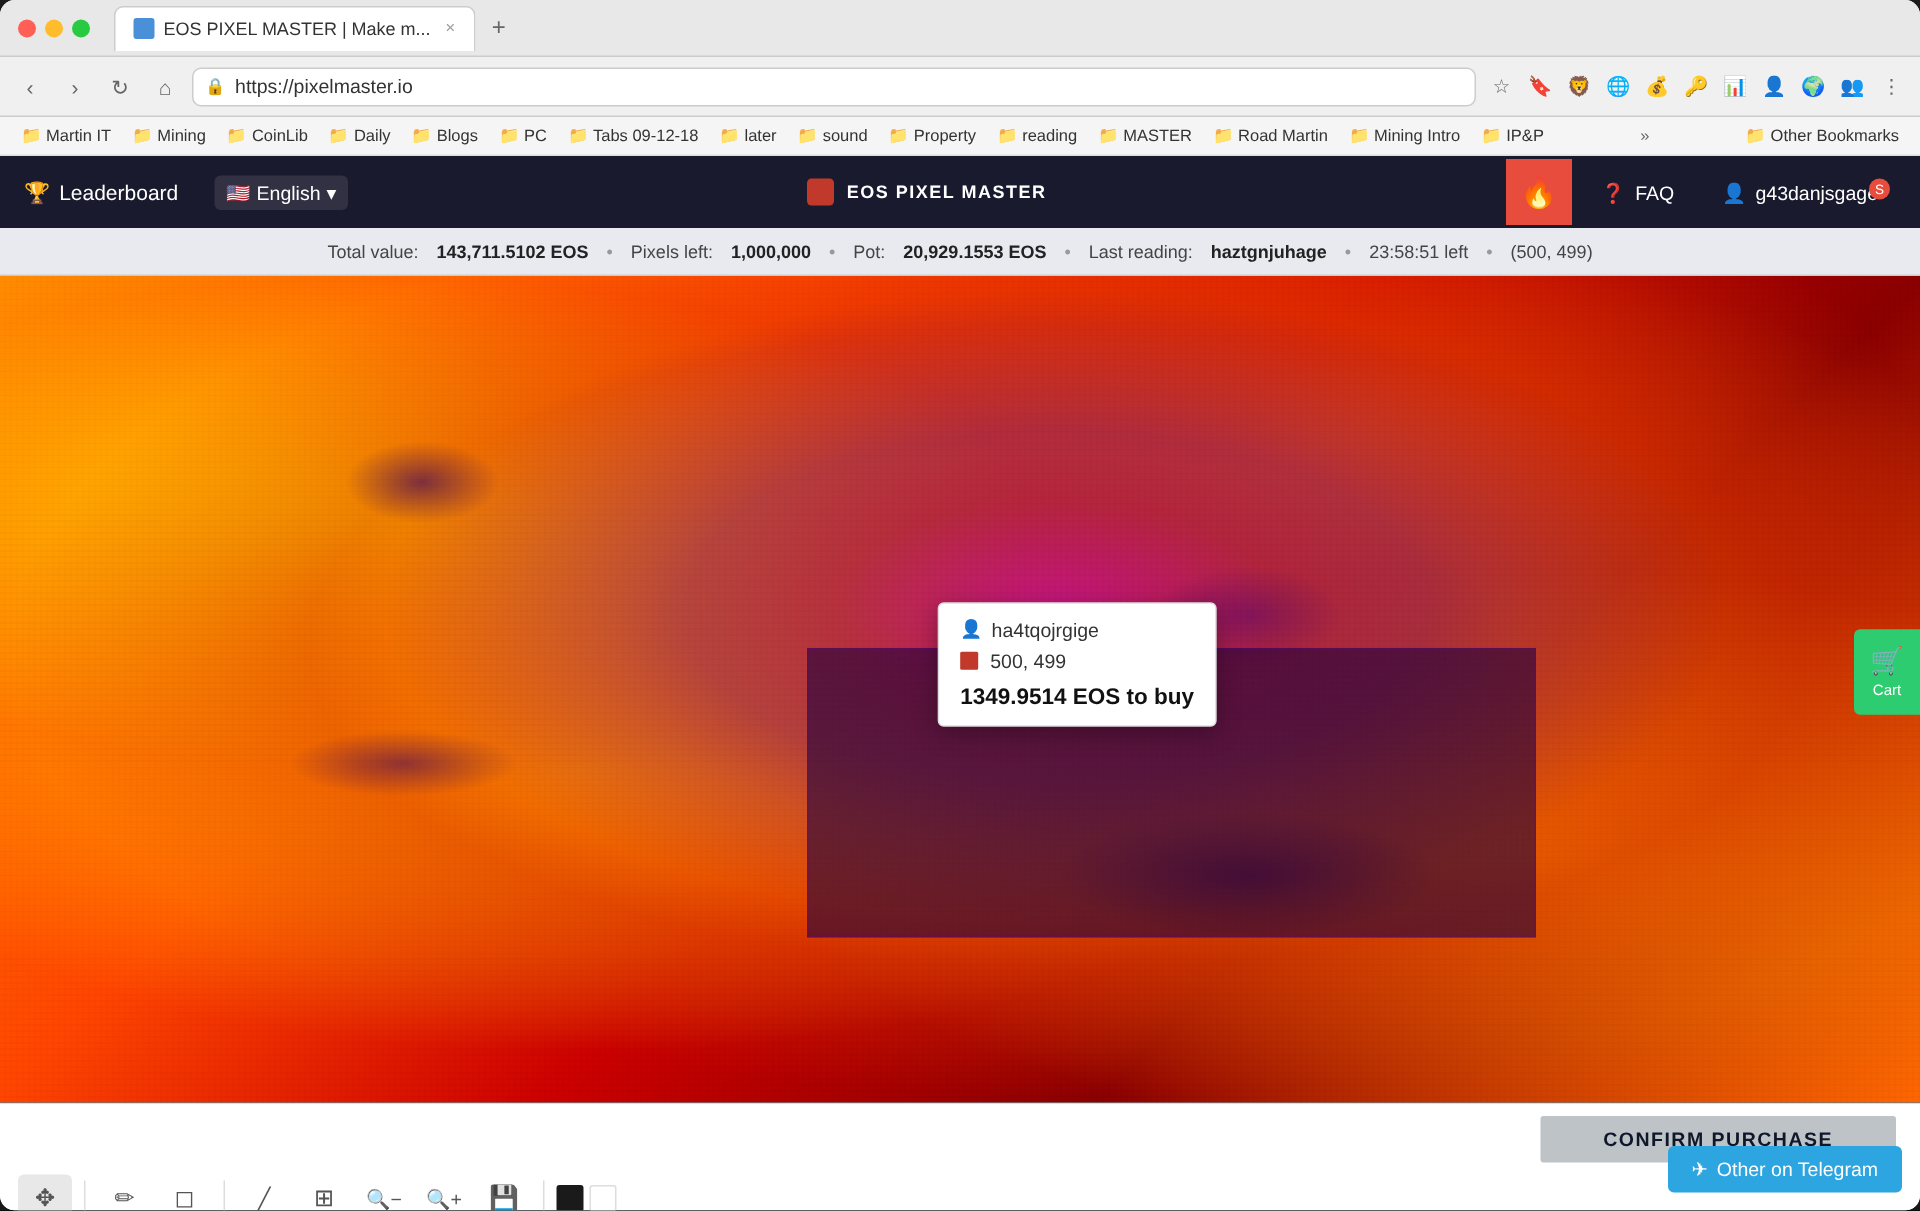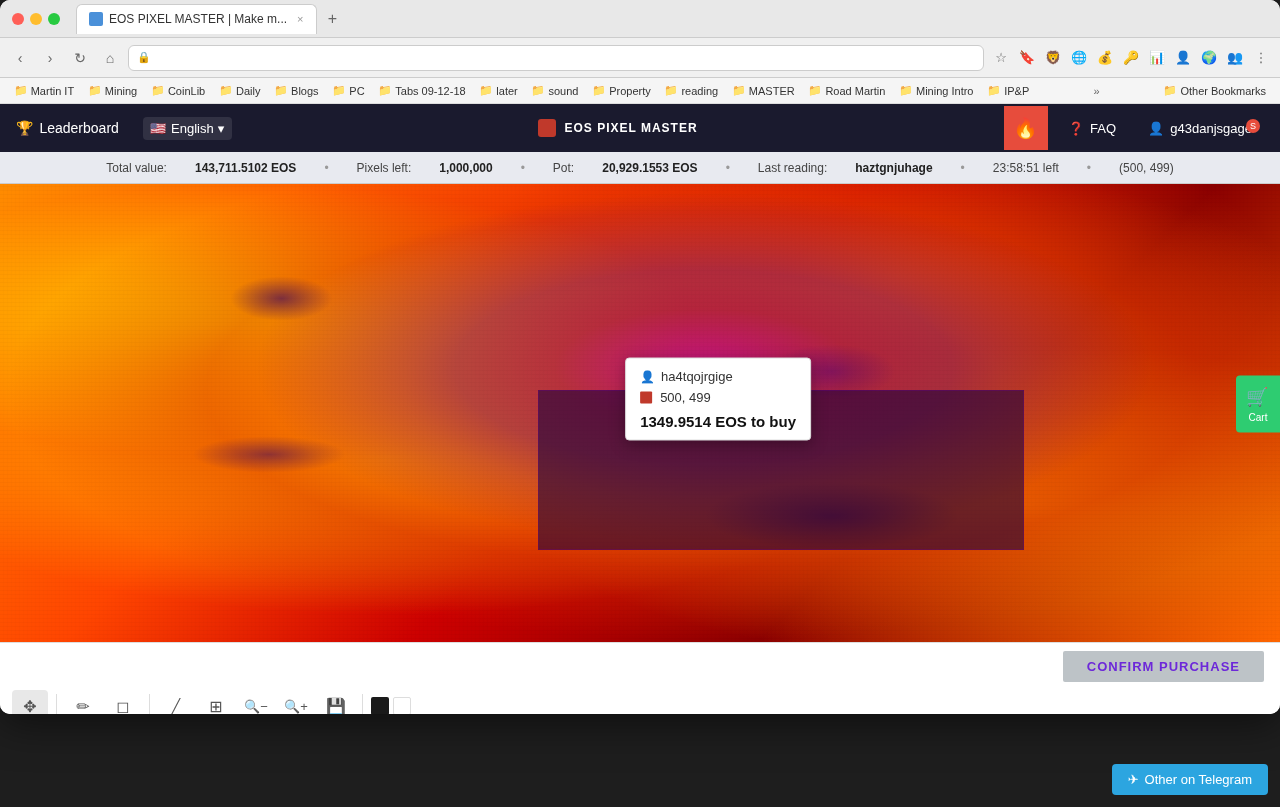--- a/index.html
+++ b/index.html
@@ -1,19 +1,19 @@
 <!DOCTYPE html>
 <html><head>
   <meta charset="utf-8">
   <style>
     * { margin: 0; padding: 0; box-sizing: border-box; }
     body { font-family: -apple-system, BlinkMacSystemFont, 'Segoe UI', sans-serif; background: #1e1e1e; width: 1280px; height: 807px; overflow: hidden; }
 
     
-    .window { width: 1280px; height: 714px; background: #fff; border-radius: 10px; overflow: hidden; display: flex; flex-direction: column; box-shadow: 0 10px 40px rgba(0,0,0,0.5); }
+    .window { width: 1280px; height: 807px; background: #fff; border-radius: 10px; overflow: hidden; display: flex; flex-direction: column; box-shadow: 0 10px 40px rgba(0,0,0,0.5); }
 
     
     .titlebar { background: #e8e8e8; height: 38px; display: flex; align-items: center; padding: 0 12px; gap: 8px; flex-shrink: 0; border-bottom: 1px solid #ccc; }
     .traffic-lights { display: flex; gap: 6px; align-items: center; }
     .traffic-light { width: 12px; height: 12px; border-radius: 50%; }
     .tl-close { background: #ff5f57; }
     .tl-min { background: #ffbd2e; }
     .tl-max { background: #28ca41; }
     .tab-bar { display: flex; align-items: center; margin-left: 8px; gap: 4px; }
     .tab { display: flex; align-items: center; background: #fff; border-radius: 6px 6px 0 0; padding: 6px 12px; font-size: 12px; color: #333; gap: 6px; height: 30px; border: 1px solid #ccc; border-bottom: none; }
@@ -44,21 +44,21 @@
     .app-nav-center { flex: 1; display: flex; align-items: center; justify-content: center; gap: 8px; }
     .app-logo-square { width: 18px; height: 18px; background: #c0392b; border-radius: 3px; }
     .app-title { color: #fff; font-size: 12px; font-weight: 600; letter-spacing: 1px; }
     .app-nav-right { display: flex; align-items: center; gap: 4px; }
     .fire-btn { background: #e74c3c; width: 44px; height: 44px; display: flex; align-items: center; justify-content: center; font-size: 20px; cursor: pointer; }
     .faq-btn { display: flex; align-items: center; gap: 6px; color: #fff; font-size: 13px; padding: 8px 16px; cursor: pointer; }
     .user-btn { display: flex; align-items: center; gap: 6px; color: #fff; font-size: 13px; padding: 8px 12px; cursor: pointer; position: relative; }
     .user-badge { position: absolute; top: 6px; right: 4px; background: #e74c3c; color: #fff; font-size: 9px; width: 14px; height: 14px; border-radius: 50%; display: flex; align-items: center; justify-content: center; }
 
     
-    .stats-bar { background: #e8eaf0; height: 32px; display: flex; align-items: center; justify-content: center; gap: 28px; font-size: 12px; color: #444; flex-shrink: 0; border-bottom: 1px solid #ccc; }
+    .stats-bar { background: #e8eaf0; height: 32px; display: flex; align-items: center; justify-content: center; gap: 12px; font-size: 12px; color: #444; flex-shrink: 0; border-bottom: 1px solid #ccc; }
     .stats-bar span { white-space: nowrap; }
     .stats-bar .val { font-weight: 700; color: #222; }
     .stats-dot { color: #999; }
 
     
     .canvas-area { flex: 1; position: relative; overflow: hidden; background: #000; }
 
     
     .pixel-bg { width: 100%; height: 100%; background:
       radial-gradient(ellipse at 55% 40%, rgba(180,0,180,0.7) 0%, rgba(120,0,120,0.5) 15%, rgba(80,0,150,0.4) 25%, transparent 45%),
@@ -86,21 +86,21 @@
     .color-swatch { width: 12px; height: 12px; background: #c0392b; border-radius: 1px; display: inline-block; }
     .tooltip-price { font-size: 15px; font-weight: 700; color: #111; }
 
     
     .cart-btn { position: absolute; right: 0; top: 48%; transform: translateY(-50%); background: #2ecc71; color: #fff; width: 44px; padding: 10px 4px; display: flex; flex-direction: column; align-items: center; gap: 4px; font-size: 10px; cursor: pointer; border-radius: 4px 0 0 4px; z-index: 50; }
     .cart-icon { font-size: 18px; }
 
     
     .bottom-toolbar { background: #fff; border-top: 1px solid #ddd; height: 72px; display: flex; flex-direction: column; flex-shrink: 0; }
     .confirm-row { display: flex; justify-content: flex-end; padding: 8px 16px 4px; }
-    .confirm-btn { background: #bdc3c7; color: #6d28d9; border: none; padding: 8px 24px; font-size: 13px; font-weight: 600; letter-spacing: 1px; cursor: pointer; border-radius: 2px; }
+    .confirm-btn { background: #bdc3c7; color: #0f172a; border: none; padding: 8px 42px; font-size: 13px; font-weight: 600; letter-spacing: 1px; cursor: pointer; border-radius: 2px; }
     .tools-row { display: flex; align-items: center; padding: 4px 12px; gap: 4px; }
     .tool-btn { width: 36px; height: 32px; display: flex; align-items: center; justify-content: center; font-size: 16px; color: #555; cursor: pointer; border-radius: 4px; border: none; background: transparent; }
     .tool-btn.active { background: #e8e8e8; }
     .tool-separator { width: 1px; height: 24px; background: #ddd; margin: 0 4px; }
     .color-swatch-tool { width: 18px; height: 18px; background: #1a1a1a; border-radius: 2px; cursor: pointer; }
     .color-swatch-tool-white { width: 18px; height: 18px; background: #fff; border: 1px solid #ddd; border-radius: 2px; cursor: pointer; }
     .telegram-btn { position: absolute; bottom: 12px; right: 12px; background: #2ca5e0; color: #fff; display: flex; align-items: center; gap: 6px; padding: 8px 16px; border-radius: 4px; font-size: 13px; font-weight: 500; cursor: pointer; z-index: 200; }
 
     
     .patch1 { position: absolute; top: 20%; left: 18%; width: 8%; height: 10%; background: radial-gradient(ellipse, rgba(50,0,100,0.6) 0%, transparent 70%); }
@@ -129,20 +129,21 @@
     </div>
   </div>
 
   <div class="navbar">
     <div class="nav-btn">‹</div>
     <div class="nav-btn">›</div>
     <div class="nav-btn">↻</div>
     <div class="nav-btn">⌂</div>
     <div class="address-bar">
       <span class="lock-icon">🔒</span>
+      <span class="address-text">https://pixelmaster.io</span>
     </div>
     <div class="nav-icons">
       <div class="nav-icon-btn">☆</div>
       <div class="nav-icon-btn">🔖</div>
       <div class="nav-icon-btn">🦁</div>
       <div class="nav-icon-btn">🌐</div>
       <div class="nav-icon-btn">💰</div>
       <div class="nav-icon-btn">🔑</div>
       <div class="nav-icon-btn">📊</div>
       <div class="nav-icon-btn">👤</div>

